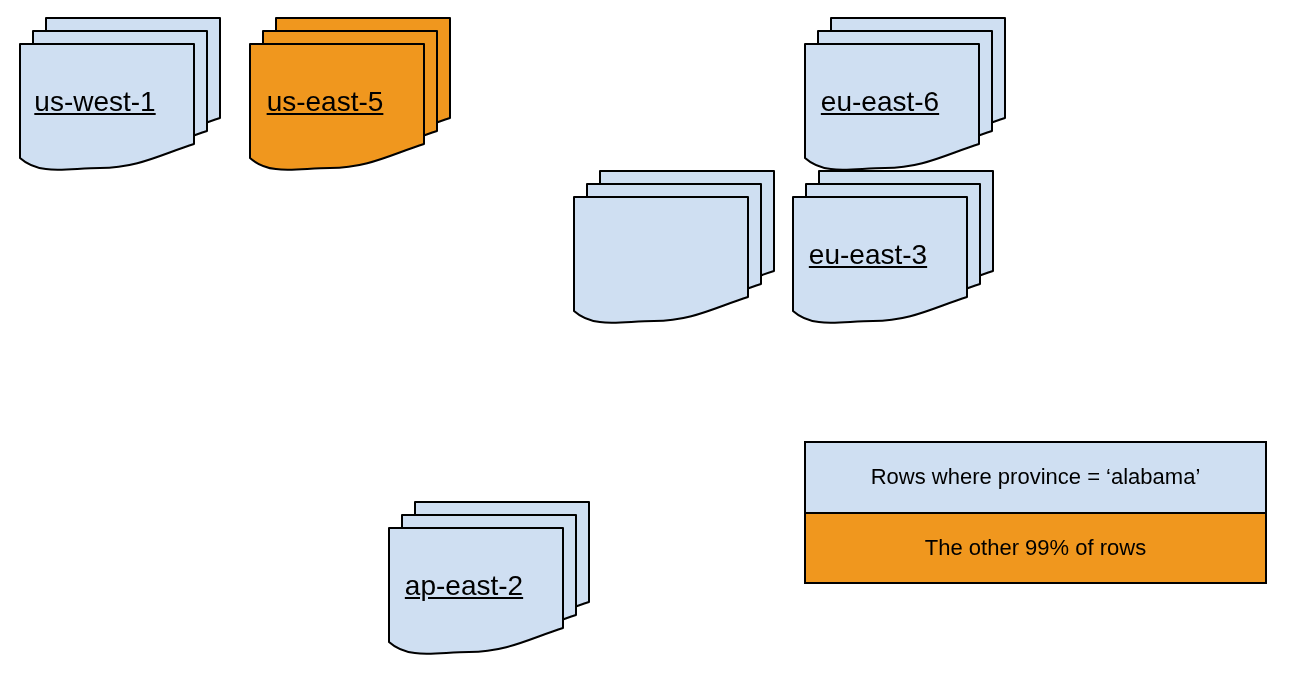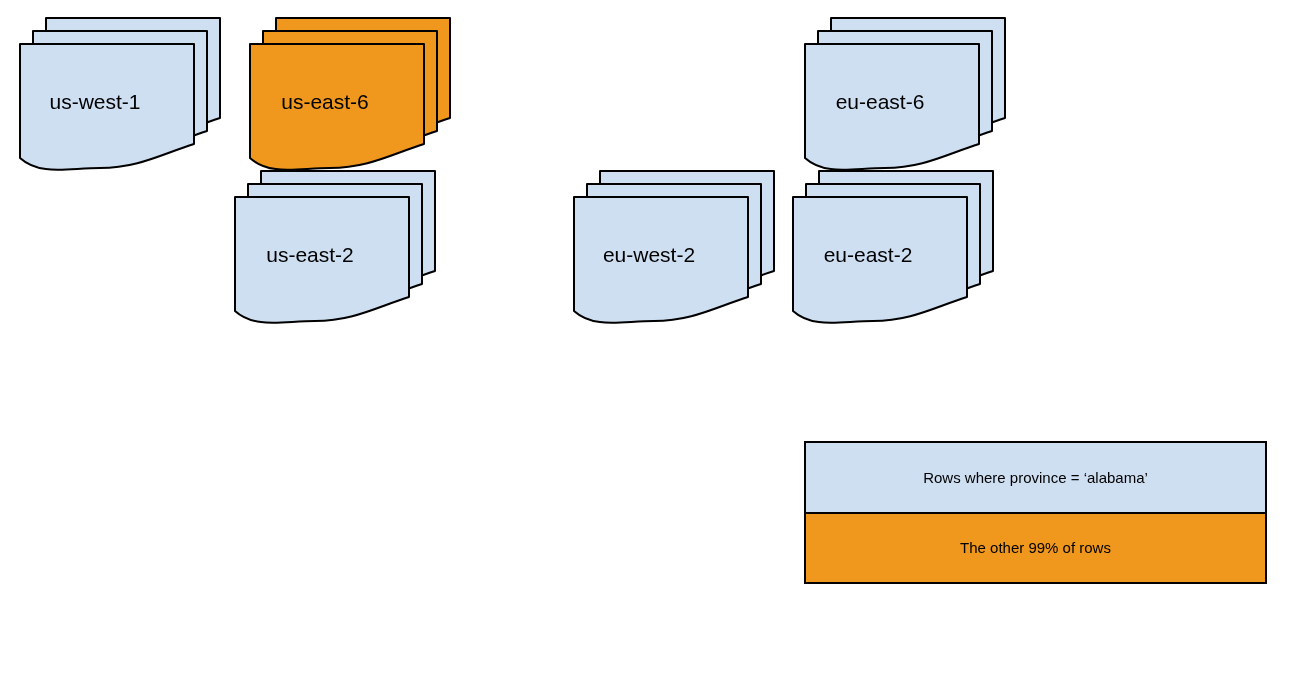--- a/index.html
+++ b/index.html
@@ -37,24 +37,25 @@
   }
   .stack-label {
     position: absolute;
     left: 2px;
     top: 28px;
     width: 150px;
     height: 116px;
     display: flex;
     align-items: center;
     justify-content: center;
-    font-size: 21px;
+    font-size: 28px;
     color: #000;
     pointer-events: none;
     white-space: nowrap;
+    text-decoration: underline;
   }
   
   .z30 { z-index: 30; }
   .z20 { z-index: 20; }
   .z12 { z-index: 12; }
   .z11 { z-index: 11; }
 
   .legend {
     position: absolute;
     left: 804px;
@@ -65,21 +66,21 @@
     box-sizing: border-box;
     display: flex;
     flex-direction: column;
     z-index: 40;
   }
   .legend-row {
     flex: 1;
     display: flex;
     align-items: center;
     justify-content: center;
-    font-size: 15px;
+    font-size: 22px;
     color: #000;
   }
   .legend-row-match {
     background: var(--partition-fill, #cfdff2);
   }
   .legend-row-other {
     background: var(--highlight-fill, #f0971e);
     border-top: 2px solid var(--stroke, #000);
   }
 </style>
@@ -102,62 +103,61 @@
     </svg>
     <div class="stack-label">us-west-1</div>
   </div>
 
   <div class="stack z30 highlight" style="left:248px; top:16px;">
     <svg width="204" height="162" viewBox="0 0 204 162">
       <use class="doc" href="#docshape" transform="translate(28,2)"></use>
       <use class="doc" href="#docshape" transform="translate(15,15)"></use>
       <use class="doc" href="#docshape" transform="translate(2,28)"></use>
     </svg>
-    <div class="stack-label">us-east-6</div>
+    <div class="stack-label">us-east-5</div>
   </div>
 
 
   <div class="stack z30" style="left:803px; top:16px;">
     <svg width="204" height="162" viewBox="0 0 204 162">
       <use class="doc" href="#docshape" transform="translate(28,2)"></use>
       <use class="doc" href="#docshape" transform="translate(15,15)"></use>
       <use class="doc" href="#docshape" transform="translate(2,28)"></use>
     </svg>
     <div class="stack-label">eu-east-6</div>
   </div>
 
 
-  <div class="stack z20" style="left:233px; top:169px;">
-    <svg width="204" height="162" viewBox="0 0 204 162">
-      <use class="doc" href="#docshape" transform="translate(28,2)"></use>
-      <use class="doc" href="#docshape" transform="translate(15,15)"></use>
-      <use class="doc" href="#docshape" transform="translate(2,28)"></use>
-    </svg>
-    <div class="stack-label">us-east-2</div>
-  </div>
 
   <div class="stack z20" style="left:572px; top:169px;">
     <svg width="204" height="162" viewBox="0 0 204 162">
       <use class="doc" href="#docshape" transform="translate(28,2)"></use>
       <use class="doc" href="#docshape" transform="translate(15,15)"></use>
       <use class="doc" href="#docshape" transform="translate(2,28)"></use>
     </svg>
-    <div class="stack-label">eu-west-2</div>
   </div>
 
   <div class="stack z20" style="left:791px; top:169px;">
     <svg width="204" height="162" viewBox="0 0 204 162">
       <use class="doc" href="#docshape" transform="translate(28,2)"></use>
       <use class="doc" href="#docshape" transform="translate(15,15)"></use>
       <use class="doc" href="#docshape" transform="translate(2,28)"></use>
     </svg>
-    <div class="stack-label">eu-east-2</div>
+    <div class="stack-label">eu-east-3</div>
   </div>
 
 
+  <div class="stack z11" style="left:387px; top:500px;">
+    <svg width="204" height="162" viewBox="0 0 204 162">
+      <use class="doc" href="#docshape" transform="translate(28,2)"></use>
+      <use class="doc" href="#docshape" transform="translate(15,15)"></use>
+      <use class="doc" href="#docshape" transform="translate(2,28)"></use>
+    </svg>
+    <div class="stack-label">ap-east-2</div>
+  </div>
 
   <div class="legend">
     <div class="legend-row legend-row-match">
       <span>Rows where province = ‘alabama’</span>
     </div>
     <div class="legend-row legend-row-other">
       <span>The other 99% of rows</span>
     </div>
   </div>
 

